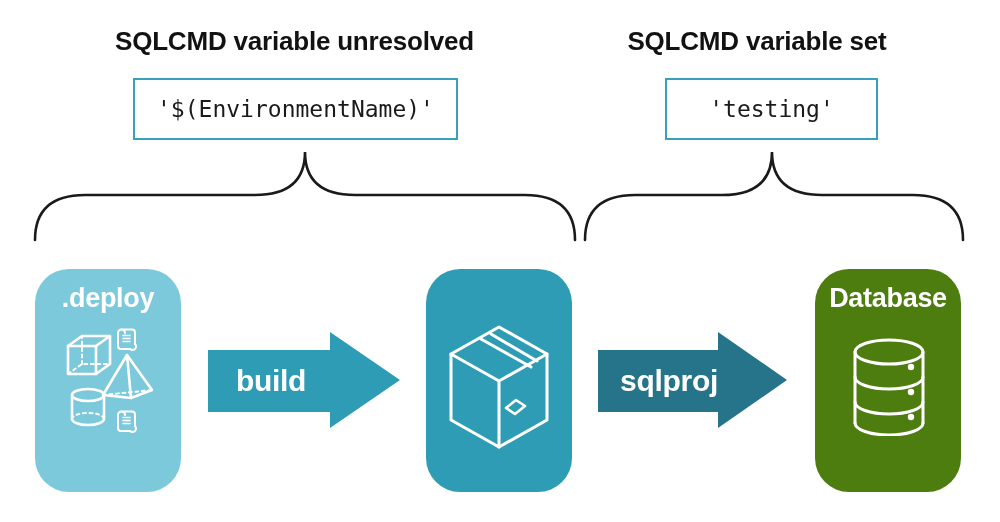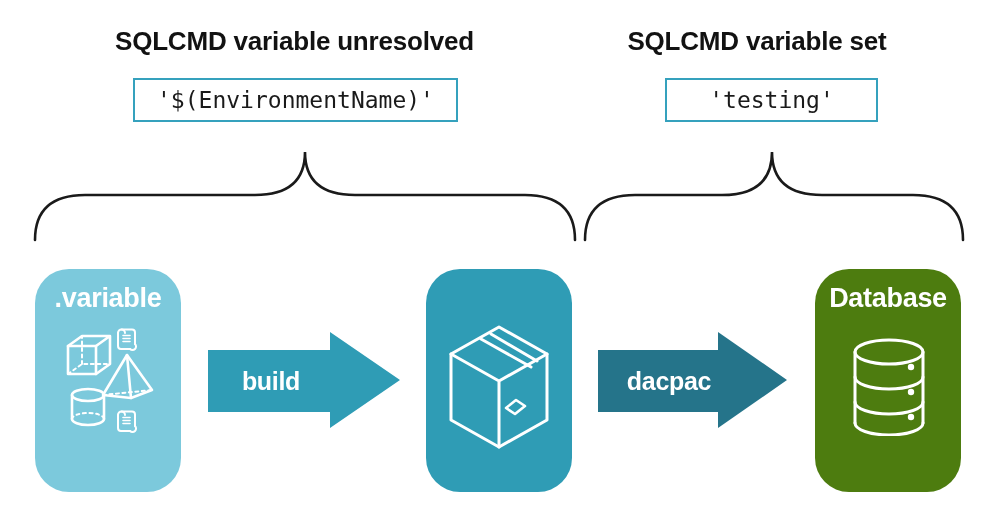--- a/index.html
+++ b/index.html
@@ -5,42 +5,42 @@
   html,body { margin:0; padding:0; background:#ffffff; }
   .canvas {
     position:relative; width:1000px; height:522px; background:#ffffff;
     font-family:"Liberation Sans", sans-serif; overflow:hidden;
   }
   .heading {
     position:absolute; font-weight:700; font-size:26px; color:#121212;
     text-align:center; letter-spacing:-0.2px; white-space:nowrap;
   }
   .codebox {
-    position:absolute; top:78px; height:44px; box-sizing:border-box;
+    position:absolute; top:78px; height:62px; box-sizing:border-box;
     border:2.5px solid #35A1BD; background:#ffffff;
     display:flex; align-items:center; justify-content:center;
     font-family:"DejaVu Sans Mono", monospace; font-size:23px; color:#1a1a1a;
     white-space:nowrap;
   }
   .overlay { position:absolute; left:0; top:0; }
   .node {
     position:absolute; top:269px; width:146px; height:223px; border-radius:34px;
   }
   .node-sqlproj  { left:35px;  background:#7CC9DC; }
   .node-dacpac   { left:426px; background:#2F9CB5; }
   .node-database { left:815px; background:#4d7c0f; }
   .node-label {
     margin-top:14px; text-align:center; color:#ffffff; font-weight:700;
     font-size:27px; letter-spacing:-0.3px;
   }
   .node-icon { position:absolute; }
   .arrow-label {
     position:absolute; top:350px; height:62px; display:flex;
     align-items:center; justify-content:center;
-    color:#ffffff; font-weight:700; font-size:25px; letter-spacing:-0.3px;
+    color:#ffffff; font-weight:700; font-size:30px; letter-spacing:-0.3px;
   }
   .lbl-build  { left:208px; width:126px; }
   .lbl-deploy { left:598px; width:142px; }
   svg .wline { stroke:#ffffff; stroke-width:2.6; fill:none;
                stroke-linejoin:round; stroke-linecap:round; }
   svg .wdash { stroke:#ffffff; stroke-width:2; fill:none;
                stroke-dasharray:3 3.5; stroke-linecap:round; }
   svg .brace { stroke:#1a1a1a; stroke-width:2.6; fill:none; stroke-linecap:round; }
 </style>
 </head>
@@ -61,24 +61,24 @@
   <svg class="overlay" width="1000" height="522" viewBox="0 0 1000 522">
     <path class="brace" d="M35 240 Q35 195 85 195 L255 195 Q305 195 305 152 Q305 195 355 195 L525 195 Q575 195 575 240"></path>
     <path class="brace" d="M585 240 Q585 195 635 195 L722 195 Q772 195 772 152 Q772 195 822 195 L913 195 Q963 195 963 240"></path>
 
     <polygon fill="#2F9CB5" points="208,350 330,350 330,332 400,380 330,428 330,412 208,412"></polygon>
 
     <polygon fill="#25748A" points="598,350 718,350 718,332 787,380 718,428 718,412 598,412"></polygon>
   </svg>
 
   <div class="arrow-label lbl-build">build</div>
-  <div class="arrow-label lbl-deploy">dacpac</div>
+  <div class="arrow-label lbl-deploy">sqlproj</div>
 
   <div class="node node-sqlproj">
-    <div class="node-label">.variable</div>
+    <div class="node-label">.deploy</div>
     <svg class="node-icon" style="left:30px; top:52px;" width="110" height="120" viewBox="0 0 110 120">
 
       <g transform="translate(47,4)">
         <path class="wline" style="stroke-width:2" d="M6 8 a3.5 3.5 0 1 1 7 0"></path>
         <path class="wline" style="stroke-width:2" d="M9.5 4.5 H20 a3 3 0 0 1 3 3 V19"></path>
         <path class="wline" style="stroke-width:2" d="M6 8 V21 a3 3 0 0 0 3 3 H18"></path>
         <path class="wline" style="stroke-width:2" d="M23 19 a3.2 3.2 0 1 1 -5 5"></path>
         <path class="wline" style="stroke-width:1.6" d="M11 10.5 h7 M11 13.5 h7 M11 16.5 h7"></path>
       </g>
 

